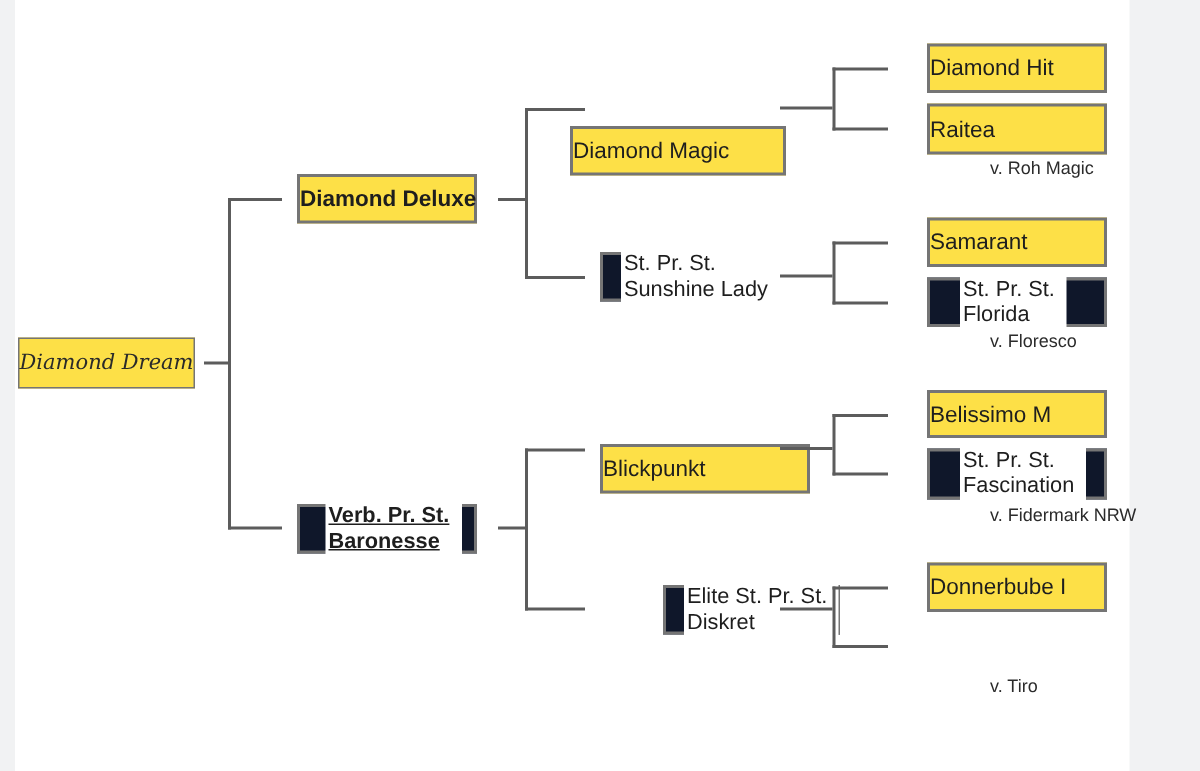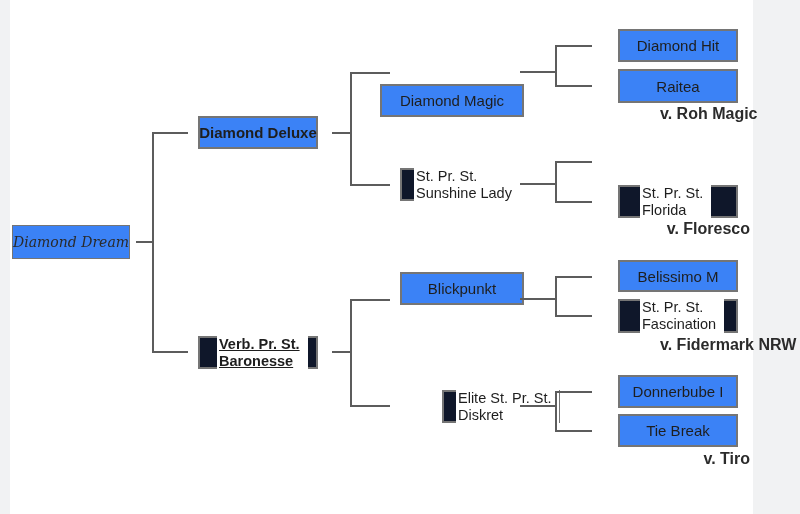--- a/index.html
+++ b/index.html
@@ -21,24 +21,24 @@
     left: 10px;
     top: 0;
     width: 743px;
     height: 514px;
     background: #ffffff;
   }
   
   .box {
     position: absolute;
     border: 2px solid #757575;
-    background: #3b82f6;
+    background: #fde047;
     display: flex;
     align-items: center;
-    justify-content: center;
+    justify-content: flex-start;
     box-sizing: border-box;
     font-size: 15px;
     color: #1e1e1e;
     white-space: nowrap;
   }
   .bracket {
     position: absolute;
     border: 2px solid #757575;
     background: #0f172a;
     box-sizing: border-box;
@@ -63,33 +63,32 @@
   }
   
   .h, .v { position: absolute; background: #5c5c5c; }
   .h { height: 2px; }
   .v { width: 2px; }
   
   .note {
     position: absolute;
     left: 660px;
     width: 90px;
-    text-align: right;
-    font-size: 16px;
+    text-align: left;
+    font-size: 12px;
     color: #2b2b2b;
     white-space: nowrap;
-    font-weight: bold;
   }
   
   .pos-dream      { left: 12px;  top: 225px; width: 118px; height: 34px; border-width: 1.5px; }
   .pos-deluxe     { left: 198px; top: 116px; width: 120px; height: 33px; }
   .pos-baronesse  { left: 198px; top: 336px; width: 120px; height: 33px; }
   .pos-magic      { left: 380px; top: 56px;  width: 144px; height: 33px; margin-top: 28px; }
   .pos-sunshine   { left: 400px; top: 168px; width: 120px; height: 33px; }
-  .pos-blickpunkt { left: 400px; top: 272px; width: 124px; height: 33px; }
+  .pos-blickpunkt { left: 400px; top: 296px; width: 140px; height: 33px; }
   .pos-diskret    { left: 402px; top: 390px; width: 118px; height: 33px; margin-left: 40px; }
   .pos-hit        { left: 618px; top: 29px;  width: 120px; height: 33px; }
   .pos-raitea     { left: 618px; top: 69px;  width: 120px; height: 34px; }
   .pos-samarant   { left: 618px; top: 145px; width: 120px; height: 33px; }
   .pos-florida    { left: 618px; top: 185px; width: 120px; height: 33px; }
   .pos-belissimo  { left: 618px; top: 260px; width: 120px; height: 32px; }
   .pos-fascination{ left: 618px; top: 299px; width: 120px; height: 34px; }
   .pos-donnerbube { left: 618px; top: 375px; width: 120px; height: 33px; }
   .pos-tiebreak   { left: 618px; top: 414px; width: 120px; height: 33px; }
   .inset-g2 { left: 17px; text-decoration: underline; }
@@ -140,20 +139,23 @@
   </div>
 
   <div class="box pos-hit">
     <span>Diamond Hit</span>
   </div>
   <div class="box pos-raitea">
     <span>Raitea</span>
   </div>
   <div class="note note-roh">v. Roh Magic</div>
 
+  <div class="box pos-samarant">
+    <span>Samarant</span>
+  </div>
   <div class="bracket pos-florida">
     <div class="plate inset-g4">
       <div>St. Pr. St.</div>
       <div>Florida</div>
     </div>
   </div>
   <div class="note note-floresco">v. Floresco</div>
 
   <div class="box pos-belissimo">
     <span>Belissimo M</span>
@@ -161,23 +163,20 @@
   <div class="bracket pos-fascination">
     <div class="plate inset-g4">
       <div>St. Pr. St.</div>
       <div>Fascination</div>
     </div>
   </div>
   <div class="note note-fidermark">v. Fidermark NRW</div>
 
   <div class="box pos-donnerbube">
     <span>Donnerbube I</span>
-  </div>
-  <div class="box pos-tiebreak">
-    <span>Tie Break</span>
   </div>
   <div class="note note-tiro">v. Tiro</div>
 
   <div class="h" style="left:136px; top:241px; width:16px;"></div>
   <div class="v" style="left:152px; top:132px; height:221px;"></div>
   <div class="h" style="left:152px; top:132px; width:36px;"></div>
   <div class="h" style="left:152px; top:351px; width:36px;"></div>
 
   <div class="h" style="left:332px; top:132px; width:18px;"></div>
   <div class="v" style="left:350px; top:72px; height:114px;"></div>

